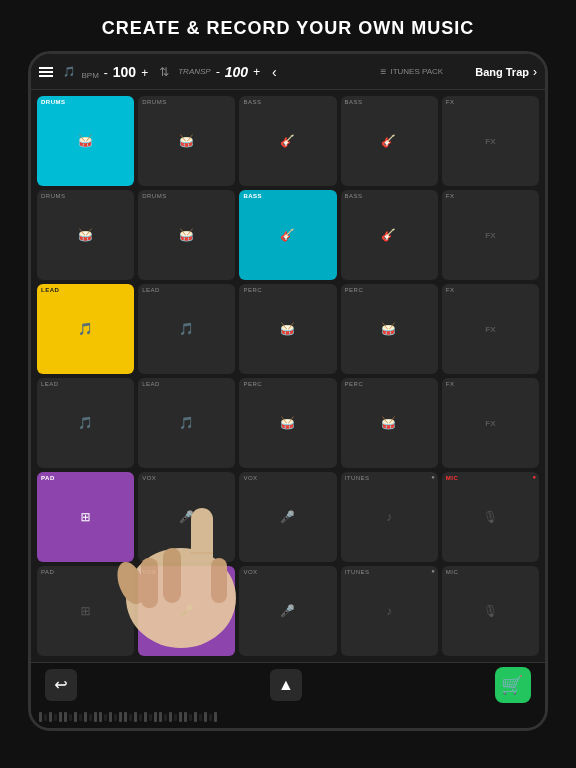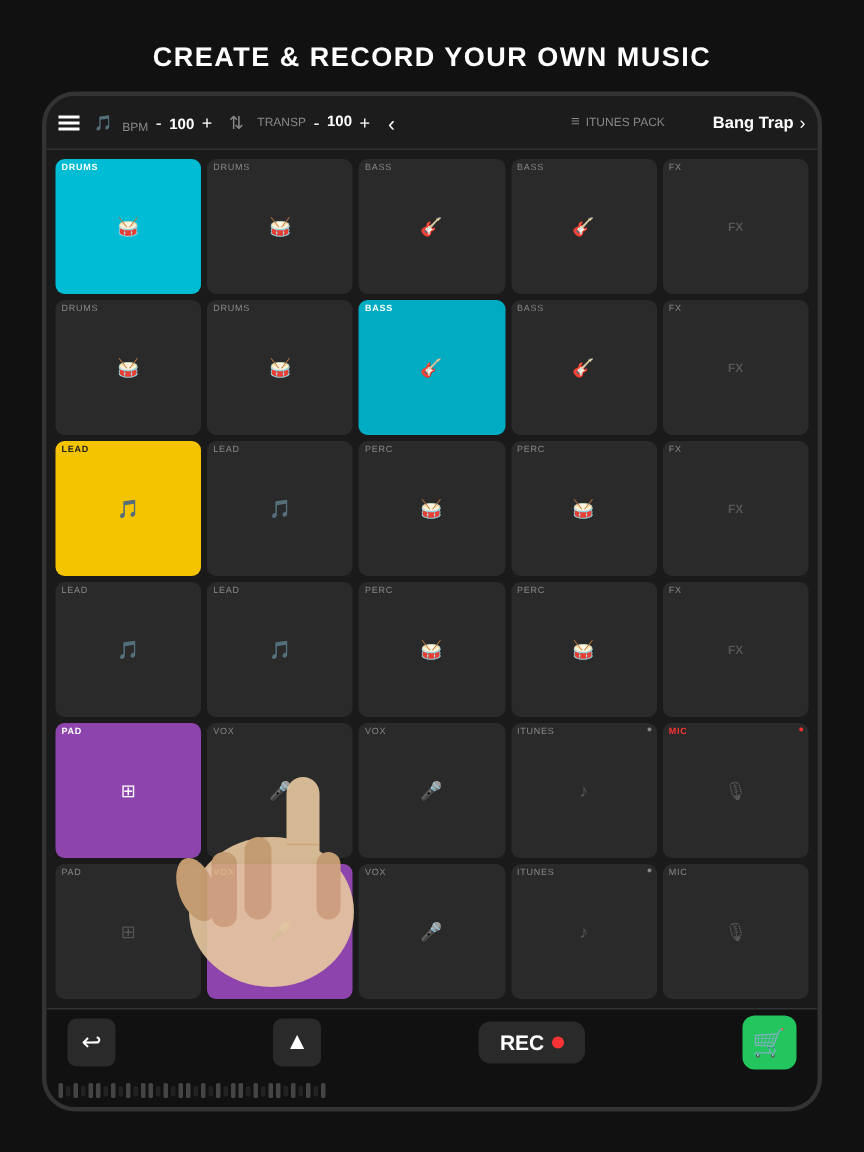--- a/index.html
+++ b/index.html
@@ -13,21 +13,21 @@
       font-family: Arial, sans-serif;
       overflow: hidden;
     }
 
     .page-title {
       color: #fff;
       font-size: 18px;
       font-weight: bold;
       letter-spacing: 1px;
       text-align: center;
-      padding: 28px 0 12px 0;
+      padding: 18px 0 12px 0;
     }
 
     .tablet-frame {
       width: 520px;
       height: 680px;
       background: #1a1a1a;
       border-radius: 22px;
       border: 3px solid #333;
       overflow: hidden;
       display: flex;
@@ -60,35 +60,36 @@
     }
 
     .bpm-section {
       display: flex;
       align-items: flex-end;
       gap: 3px;
       font-size: 10px;
       color: #aaa;
     }
     .bpm-label { font-size: 8px; color: #888; }
-    .bpm-value { color: #fff; font-weight: bold; font-size: 10px; }
+    .bpm-value { color: #fff; font-weight: bold; font-size: 14px; }
     .bpm-btn { color: #fff; font-size: 12px; cursor: pointer; padding: 0 2px; }
 
     .divider-icon {
       color: #888;
       font-size: 12px;
       margin: 0 3px;
     }
 
     .transp-section {
       display: flex;
       align-items: center;
       gap: 3px;
       font-size: 10px;
       color: #aaa;
+      font-style: italic;
     }
 
     .arrow-back {
       color: #fff;
       font-size: 14px;
       margin-left: 4px;
     }
 
     .sample-pack-section {
       display: flex;
@@ -486,24 +487,20 @@
     </svg>
   </div>
 
   <div class="bottom-bar">
     <div class="back-btn">
       <span>↩</span>
     </div>
     <div class="up-btn">
       <span>▲</span>
     </div>
-    <div class="rec-btn">
-      <span>REC</span>
-      <div class="rec-dot"></div>
-    </div>
     <div class="cart-btn">
       <span>🛒</span>
     </div>
   </div>
 
   <div class="keyboard-strip" id="keyboard-strip">
   <div class="key-dot"></div>
       <div class="key-dot black"></div>
       <div class="key-dot"></div>
       <div class="key-dot black"></div>

